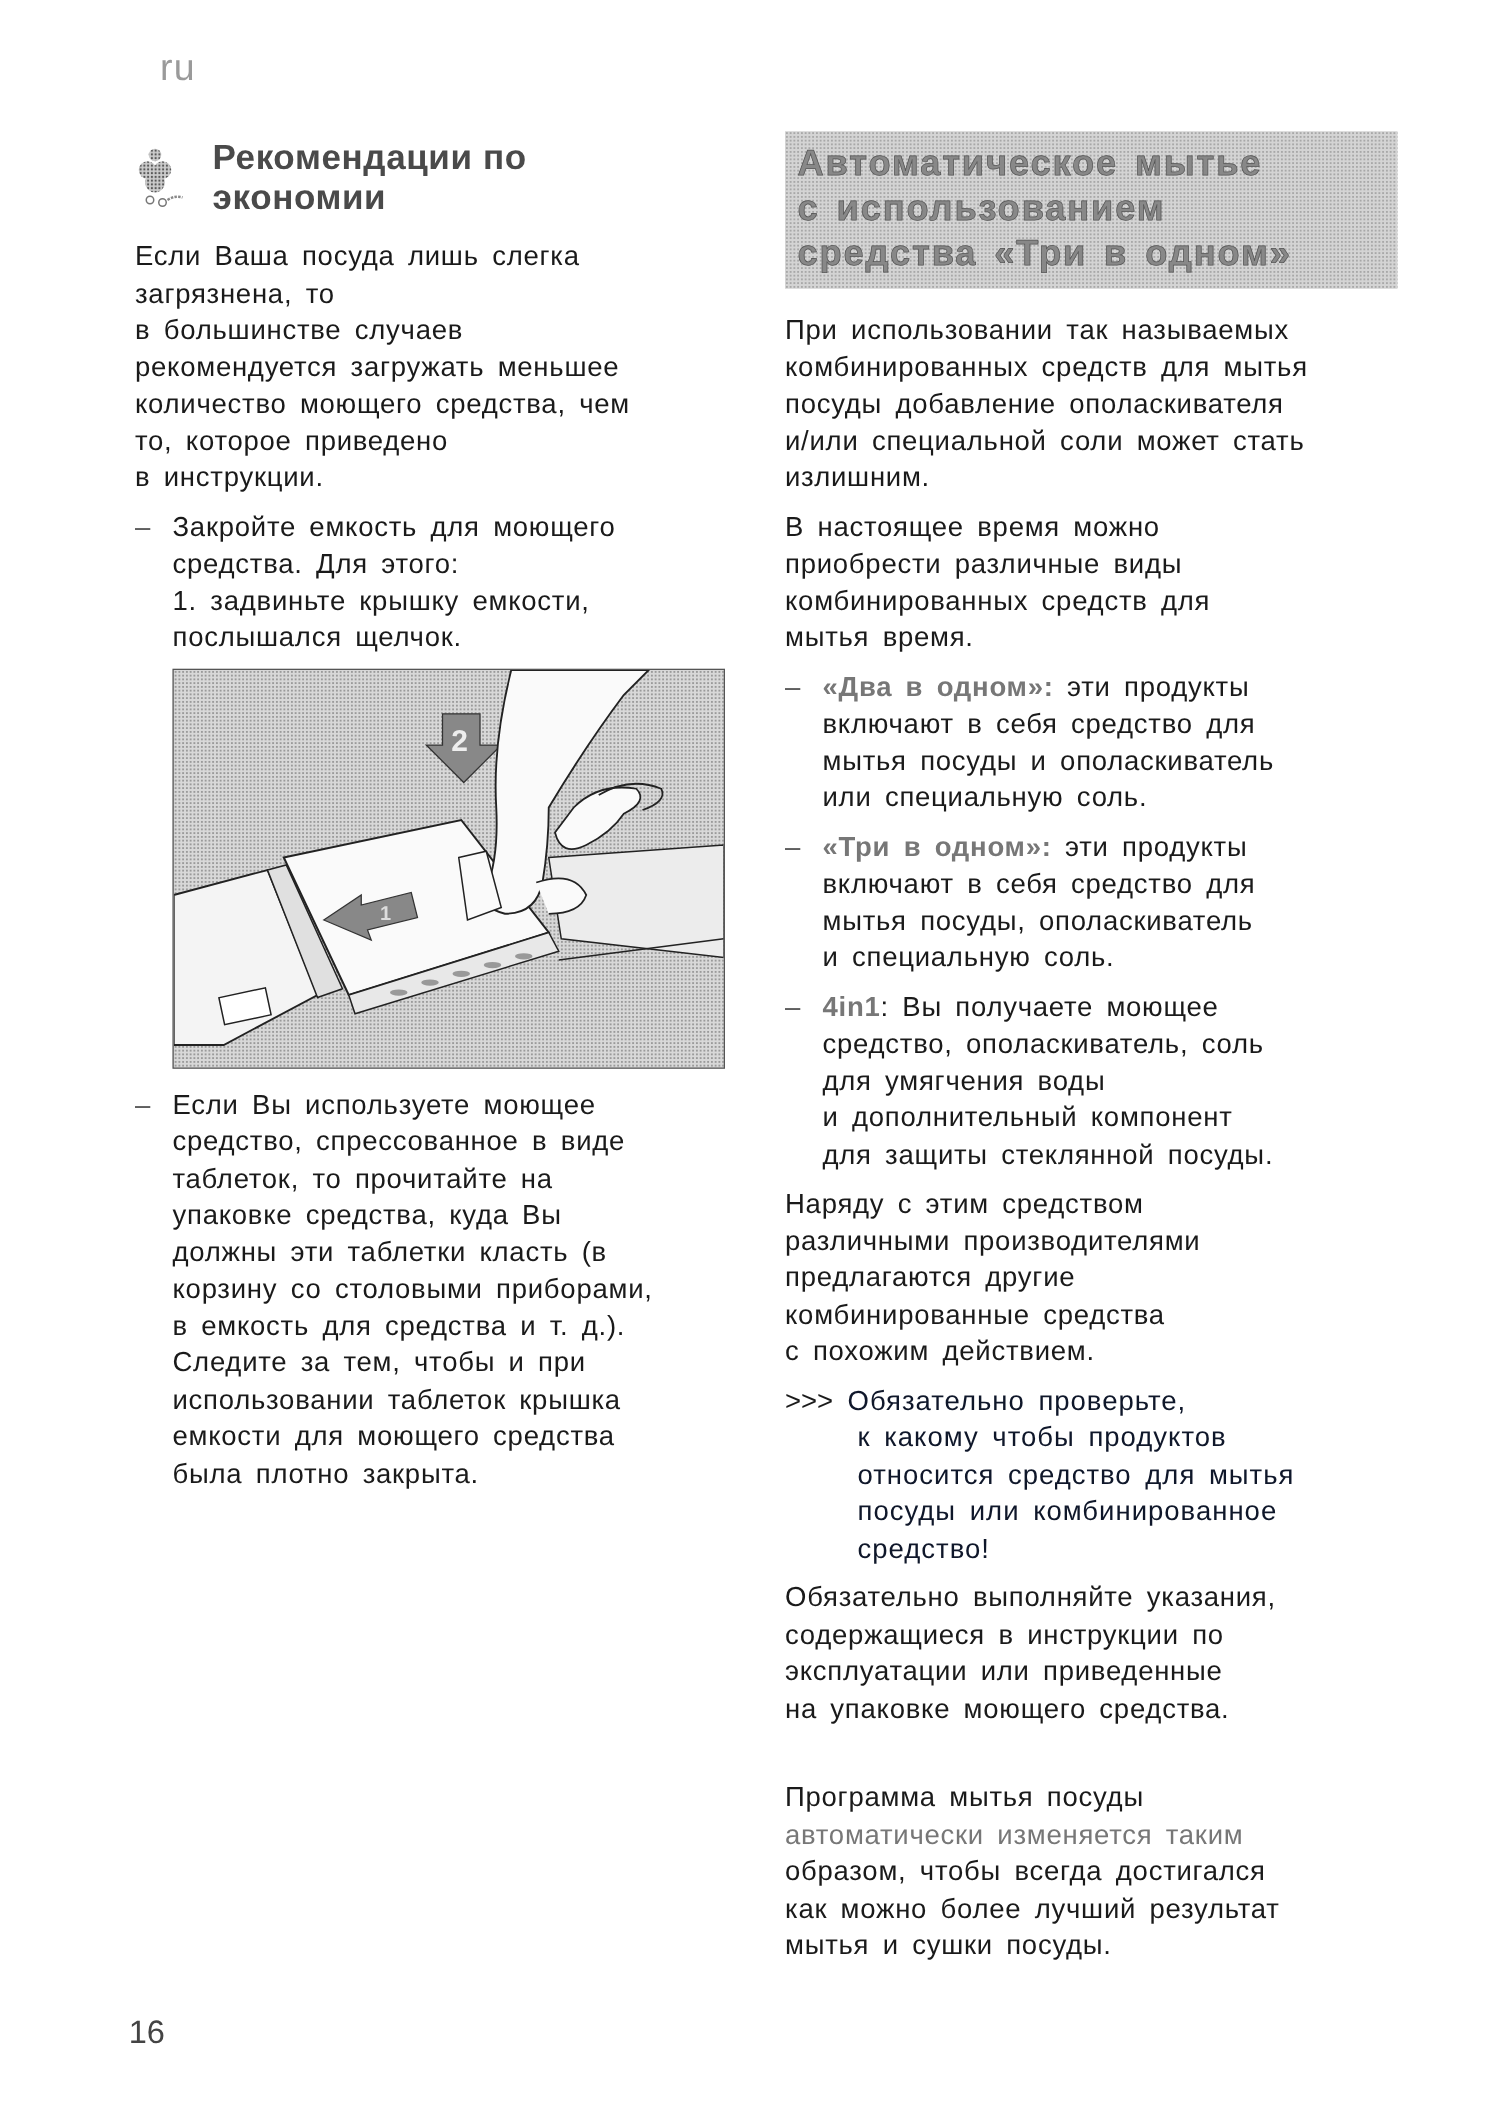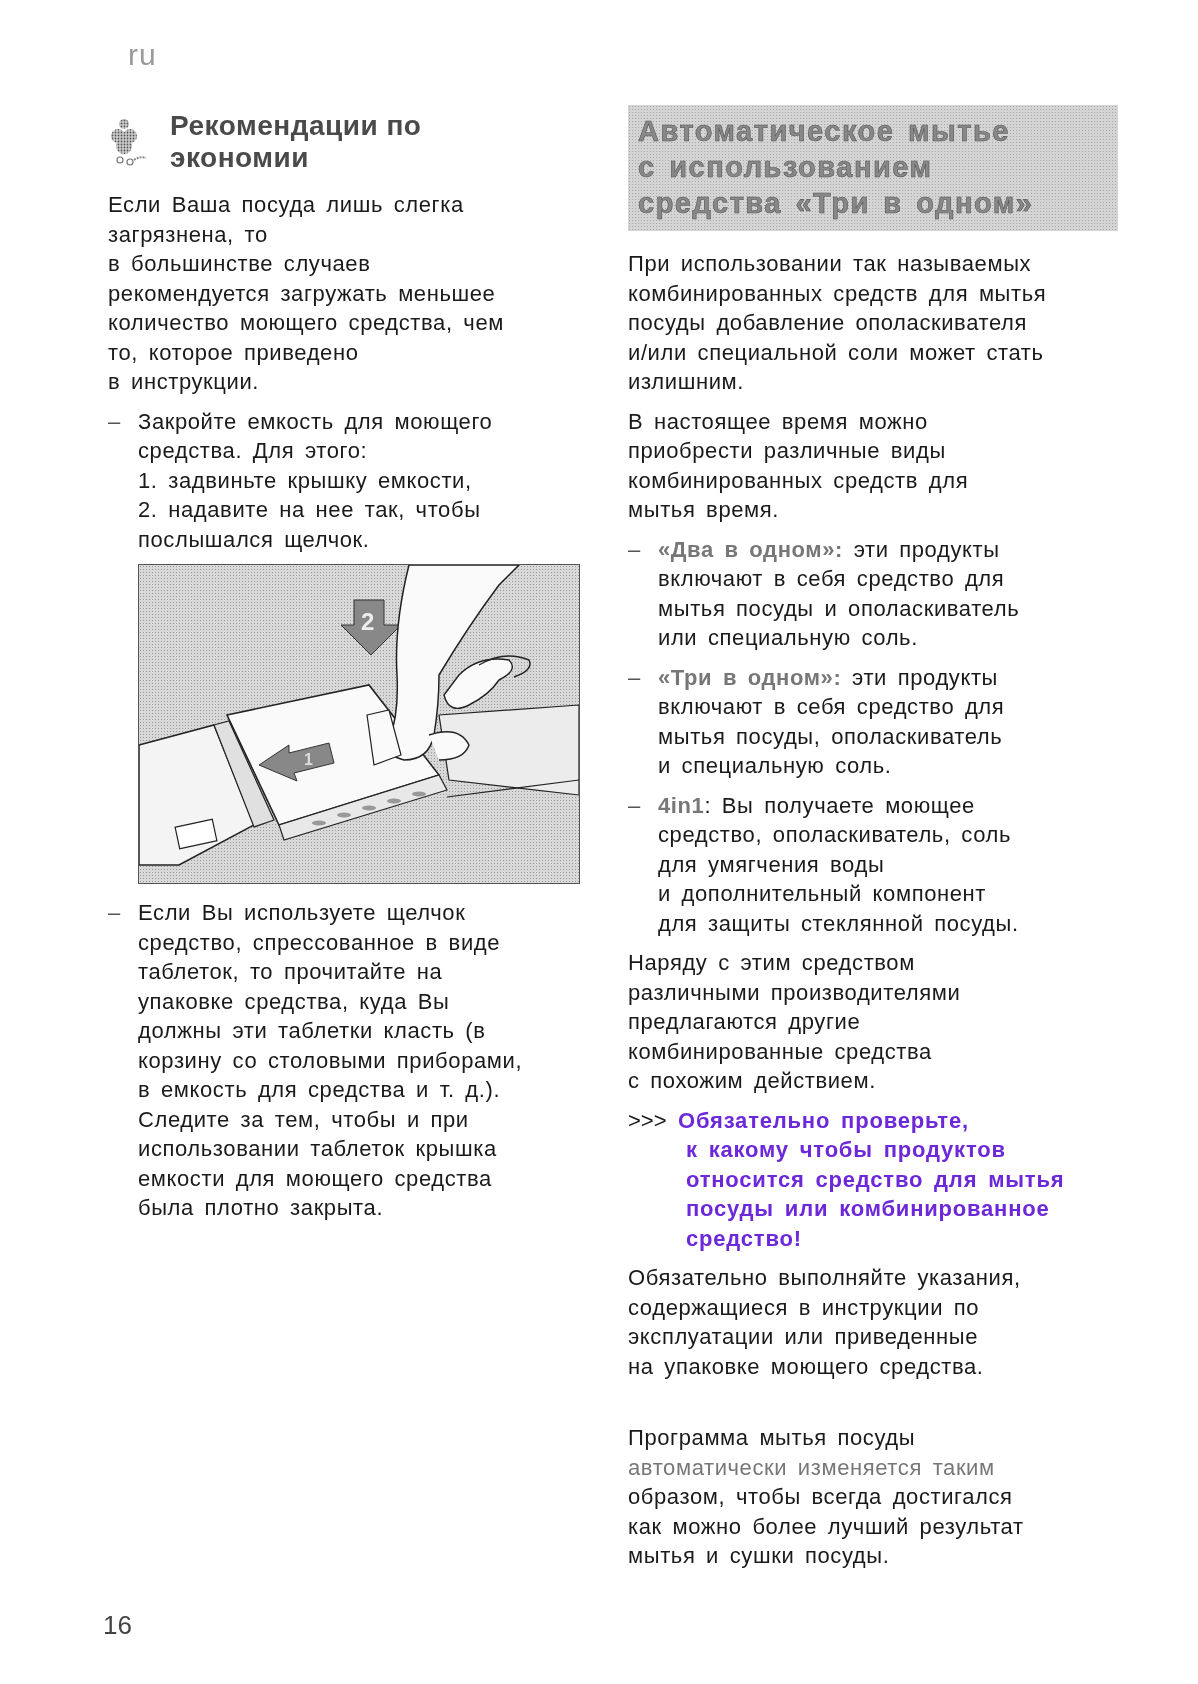--- a/index.html
+++ b/index.html
@@ -22,21 +22,21 @@
             background-size: 3px 3px; position: relative; overflow: hidden; }
   .figure svg { position: absolute; left: 0; top: 0; }
   .heading-box { width: 470px; background-color: #d4d4d4;
                  background-image: radial-gradient(#a8a8a8 0.7px, transparent 0.8px);
                  background-size: 3px 3px; padding: 8px 10px 10px 10px; margin-bottom: 18px; }
   .heading-box p { font-size: 29px; line-height: 36px; color: #888; font-weight: bold; letter-spacing: 1.5px;
                    -webkit-text-stroke: 0.6px #555; }
   .bold-grey { font-weight: bold; color: #777; }
   .warn { position: relative; padding-left: 58px; margin: 4px 0 10px 0; }
   .warn-mark { position: absolute; left: 0; top: 0; font-size: 22px; line-height: 29.5px; }
-  .warn p { font-weight: bold; color: #6d28d9; letter-spacing: 0.8px; }
+  .warn p { font-weight: normal; color: #0f172a; letter-spacing: 0.8px; }
   .grey-text { color: #777; }
   .gap { height: 32px; }
   .page-num { position: absolute; left: 103px; top: 1610px; font-size: 26px; color: #444; }
 </style>
 </head>
 <body>
 
 <div class="page">
 
   <div class="lang">ru</div>
@@ -71,21 +71,20 @@
       <p>количество моющего средства, чем</p>
       <p>то, которое приведено</p>
       <p>в инструкции.</p>
     </div>
 
     <div class="dash-item">
       <span class="dash">–</span>
       <p>Закройте емкость для моющего</p>
       <p>средства. Для этого:</p>
       <p>1. задвиньте крышку емкости,</p>
-      <p>2. надавите на нее так, чтобы</p>
       <p>послышался щелчок.</p>
     </div>
 
     <div class="figure">
       <svg width="440" height="318" viewBox="0 0 440 318">
 
         <polygon points="0,180 75,160 115,260 40,300 0,300" fill="#f4f4f4" stroke="#222" stroke-width="1.5"></polygon>
         <polygon points="75,160 90,156 135,255 115,262" fill="#e0e0e0" stroke="#222" stroke-width="1.2"></polygon>
         <rect x="38" y="258" width="38" height="22" fill="#fff" stroke="#222" stroke-width="1.2" transform="rotate(-12 57 269)"></rect>
 
@@ -109,21 +108,21 @@
         <path d="M270 0 Q255 60 258 110 Q260 150 250 175 Q245 190 265 195 Q290 195 295 170 Q300 140 300 110 Q330 60 360 20 L380 0 Z" fill="#fafafa" stroke="#222" stroke-width="1.5"></path>
         <path d="M320 110 Q340 90 370 95 Q380 105 360 115 Q350 130 330 140 Q310 150 305 130 Z" fill="#fafafa" stroke="#222" stroke-width="1.4"></path>
         <path d="M340 100 Q365 85 390 95 Q395 105 375 112" fill="none" stroke="#222" stroke-width="1.4"></path>
         <path d="M290 170 Q320 160 330 180 Q325 195 300 195" fill="#fafafa" stroke="#222" stroke-width="1.4"></path>
         <polygon points="228,150 250,145 262,190 235,200" fill="#fafafa" stroke="#222" stroke-width="1.2"></polygon>
       </svg>
     </div>
 
     <div class="dash-item">
       <span class="dash">–</span>
-      <p>Если Вы используете щелчок</p>
+      <p>Если Вы используете моющее</p>
       <p>средство, спрессованное в виде</p>
       <p>таблеток, то прочитайте на</p>
       <p>упаковке средства, куда Вы</p>
       <p>должны эти таблетки класть (в</p>
       <p>корзину со столовыми приборами,</p>
       <p>в емкость для средства и т. д.).</p>
       <p>Следите за тем, чтобы и при</p>
       <p>использовании таблеток крышка</p>
       <p>емкости для моющего средства</p>
       <p>была плотно закрыта.</p>

